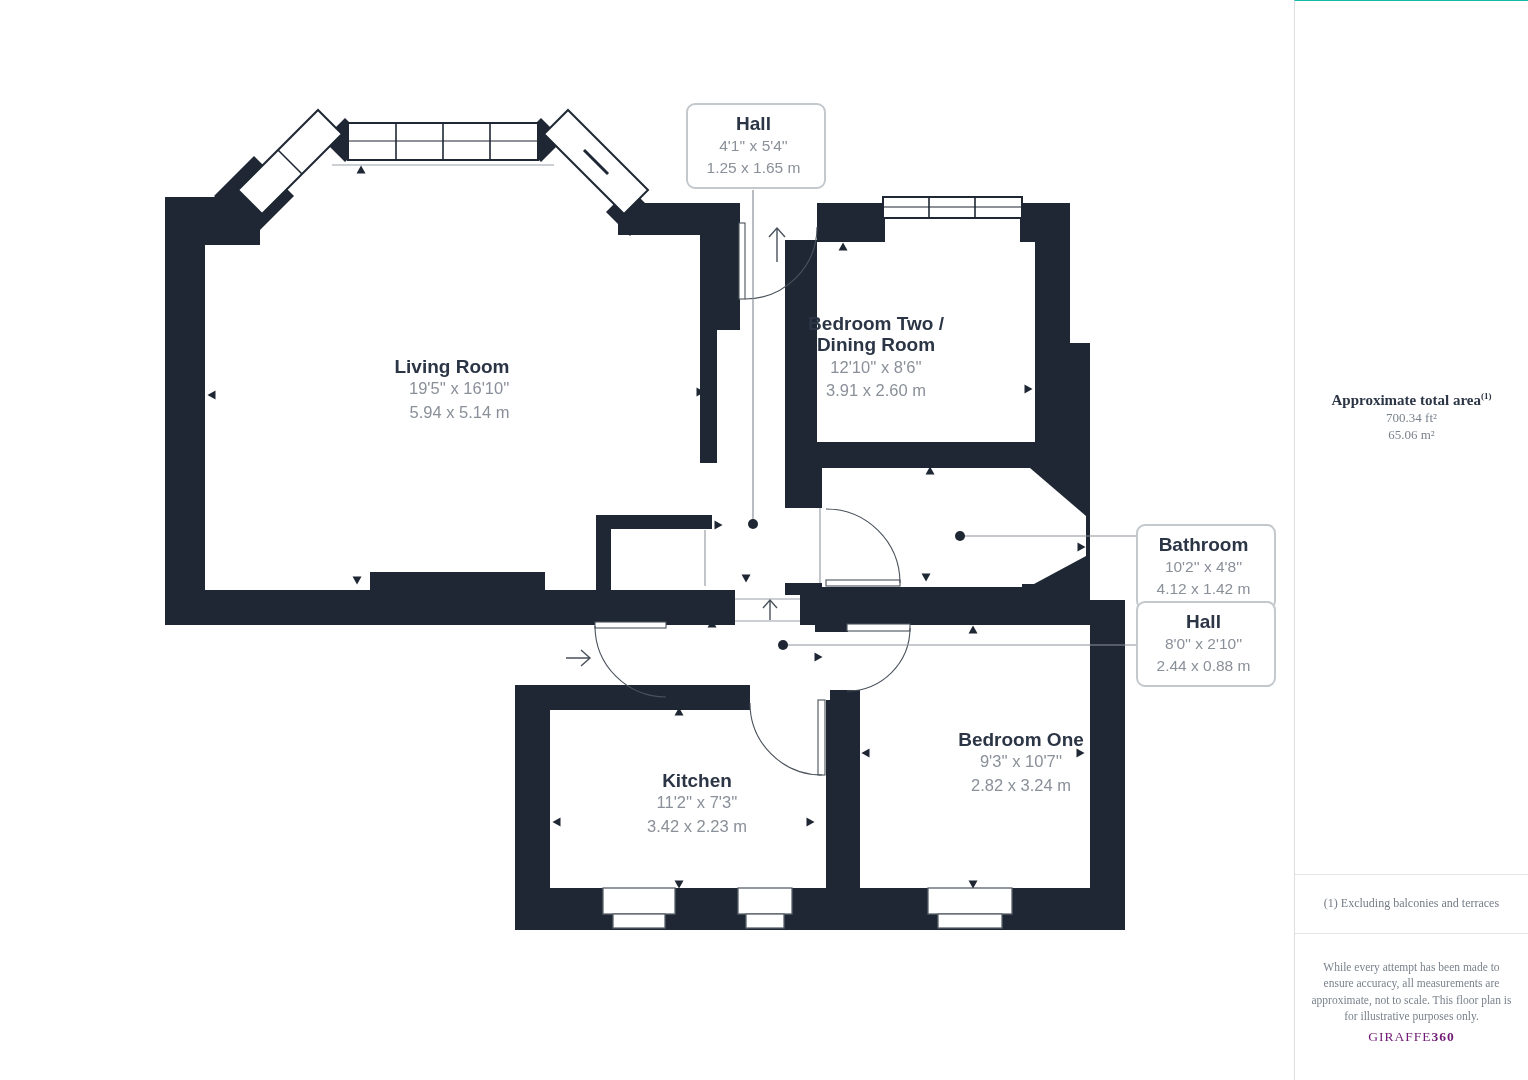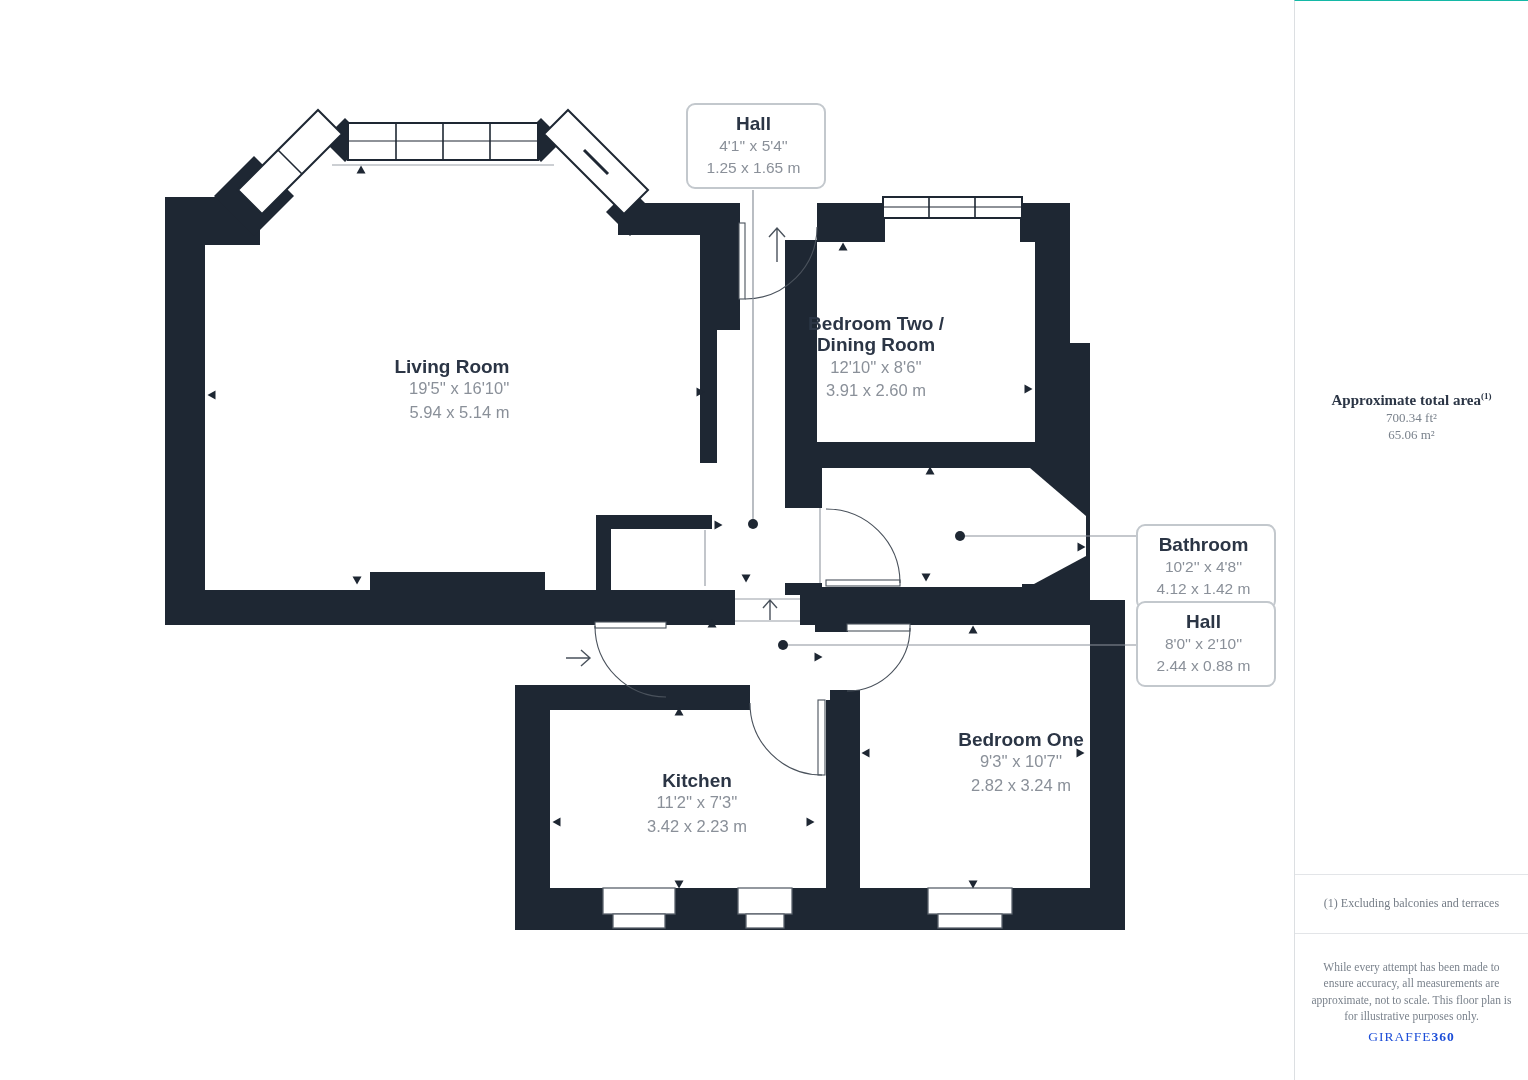--- a/index.html
+++ b/index.html
@@ -23,21 +23,21 @@
   .sb-area{position:absolute;left:0;top:390px;width:100%;text-align:center;}
   .sb-area-title{font-size:15px;font-weight:bold;color:#2b3545;}
   .sb-area-title sup{font-size:9px;font-weight:bold;}
   .sb-area-val{font-size:13px;color:#7a828c;margin-top:1px;}
   .sb-line{position:absolute;left:0;width:100%;height:0;border-top:1px solid #e3e5e8;}
   .sb-note{position:absolute;left:0;top:895px;width:100%;text-align:center;
            font-size:12px;color:#757d87;}
   .sb-disclaimer{position:absolute;left:50%;top:958px;width:206px;transform:translateX(-50%);
            text-align:center;font-size:11.5px;line-height:1.42;color:#7a828c;}
   .sb-brand{position:absolute;left:0;top:1028px;width:100%;text-align:center;
-            font-size:13.5px;letter-spacing:1px;color:#1d4ed8;}
+            font-size:13.5px;letter-spacing:1px;color:#701a75;}
   .sb-brand .b2{font-weight:bold;}
   
   .wall{fill:#1e2733;}
   .win{fill:#ffffff;stroke:#1e2733;stroke-width:2;}
   .pane{stroke:#1e2733;stroke-width:1.6;fill:none;}
   .leaf{fill:#ffffff;stroke:#4a525c;stroke-width:1.1;}
   .arc{fill:none;stroke:#4a525c;stroke-width:1.1;}
   .thin{stroke:#9aa0a8;stroke-width:1.2;fill:none;}
   .leader{stroke:#8b929b;stroke-width:1.2;fill:none;}
   .dot{fill:#1e2733;}

